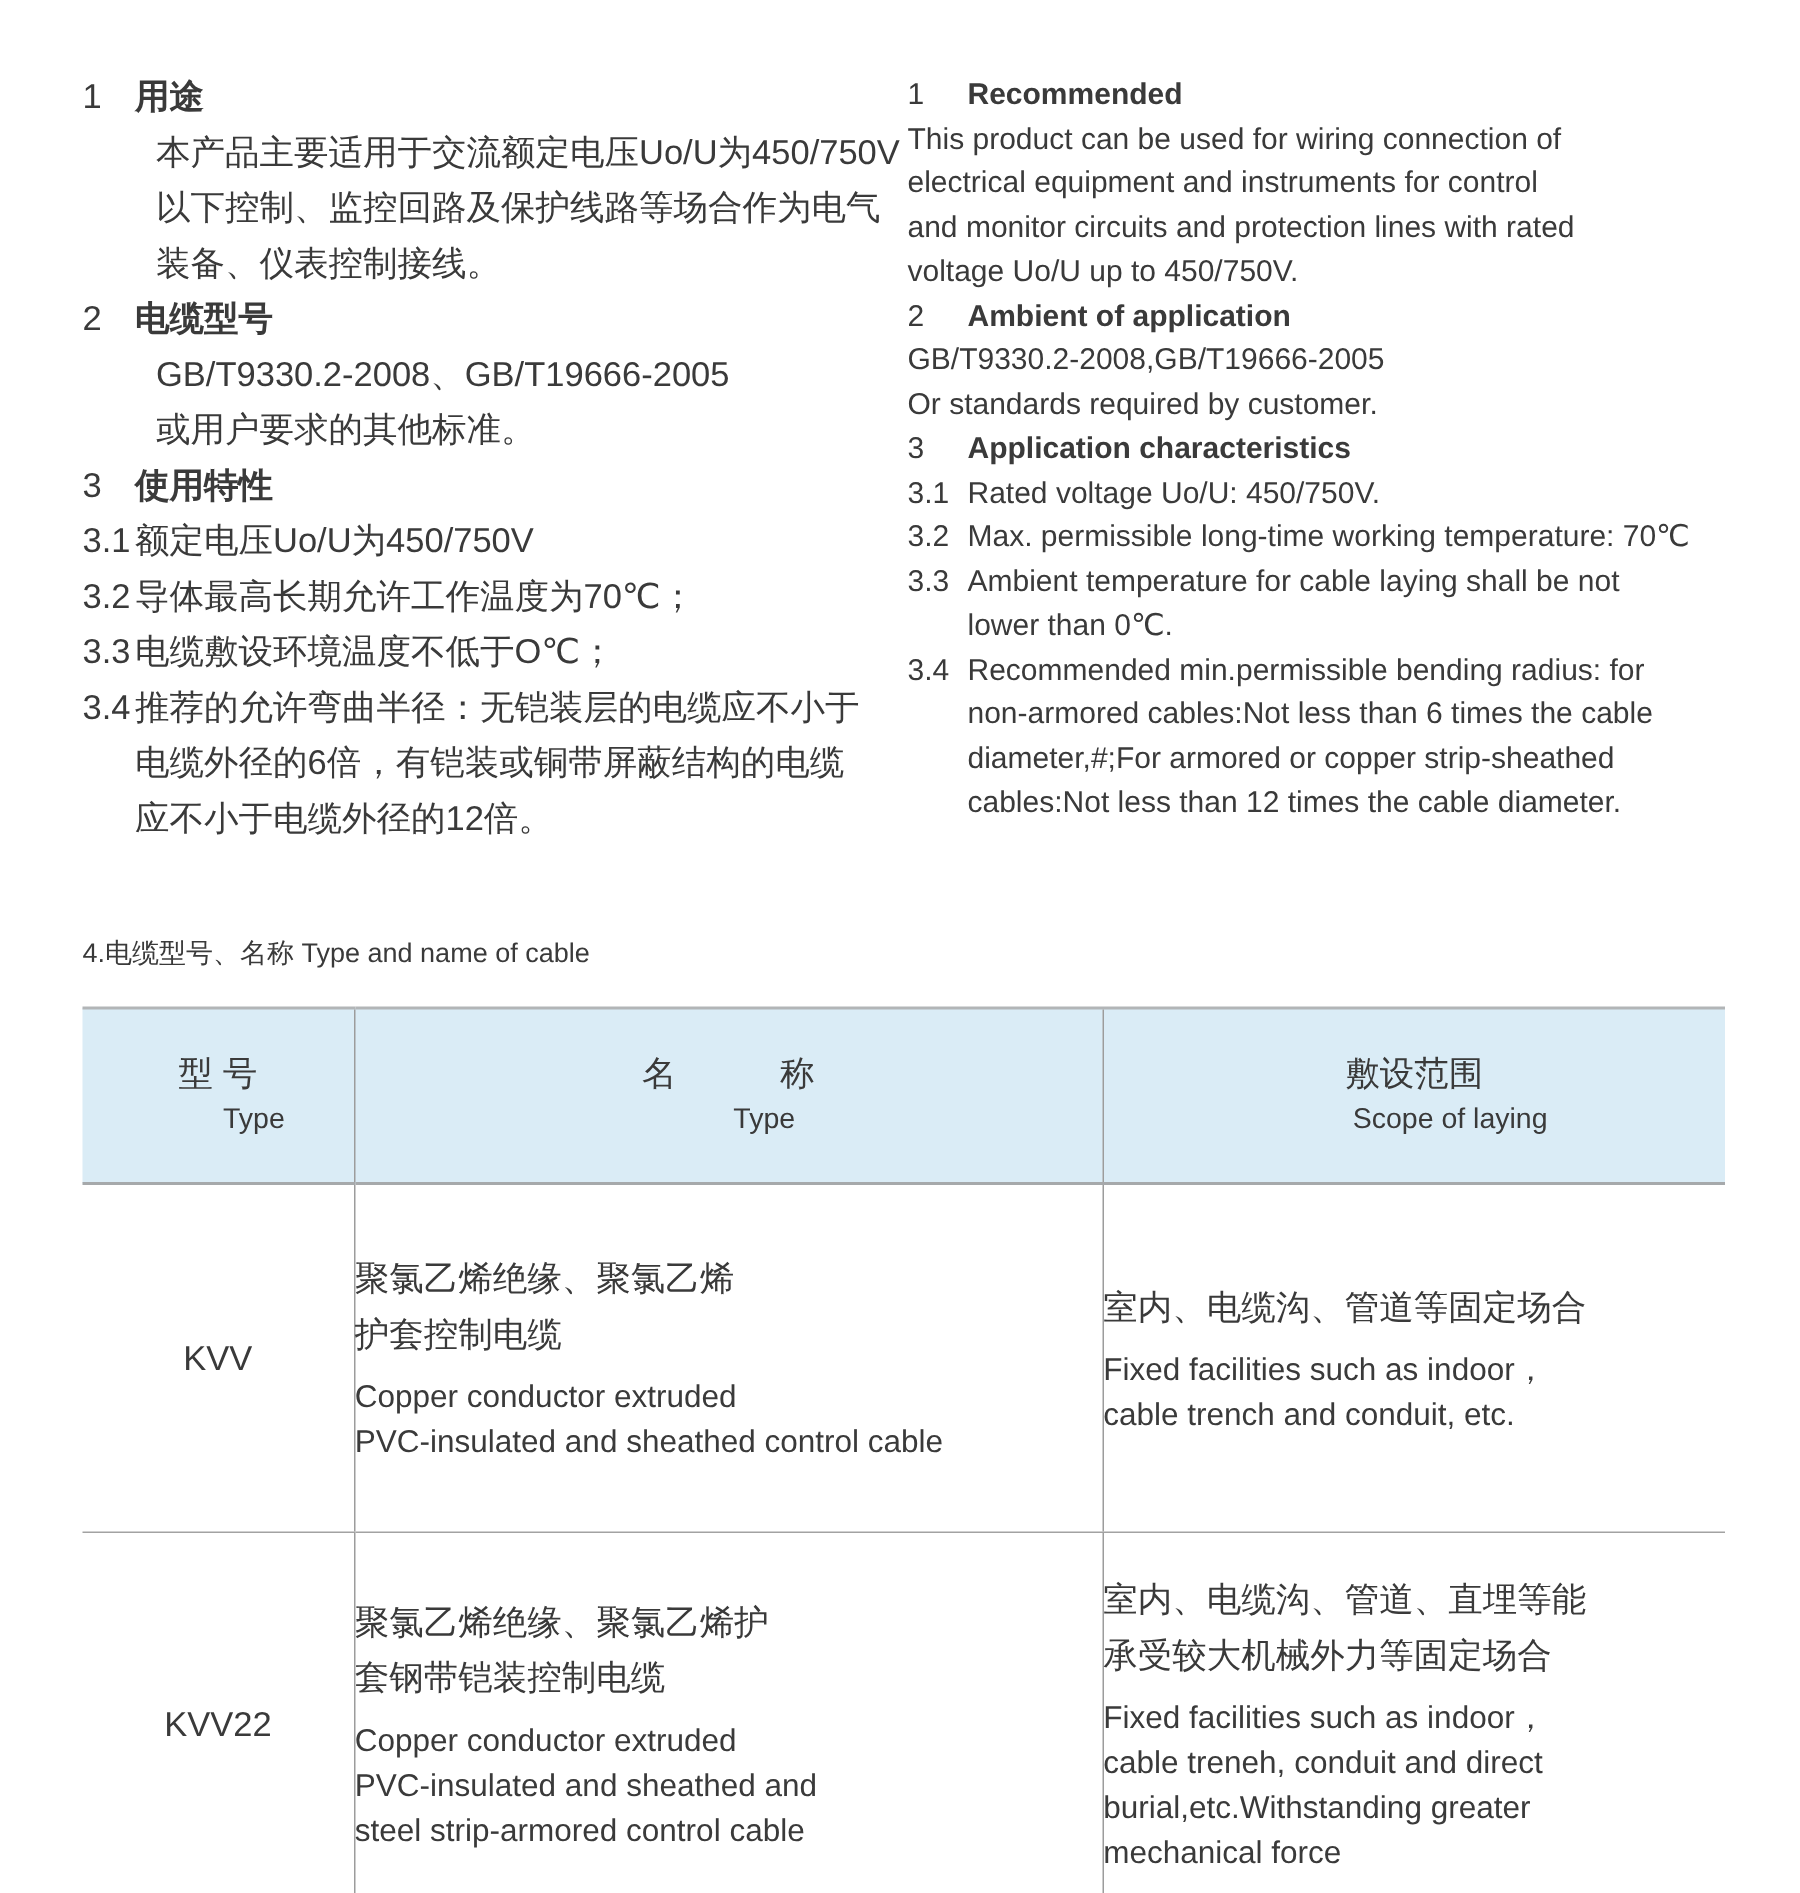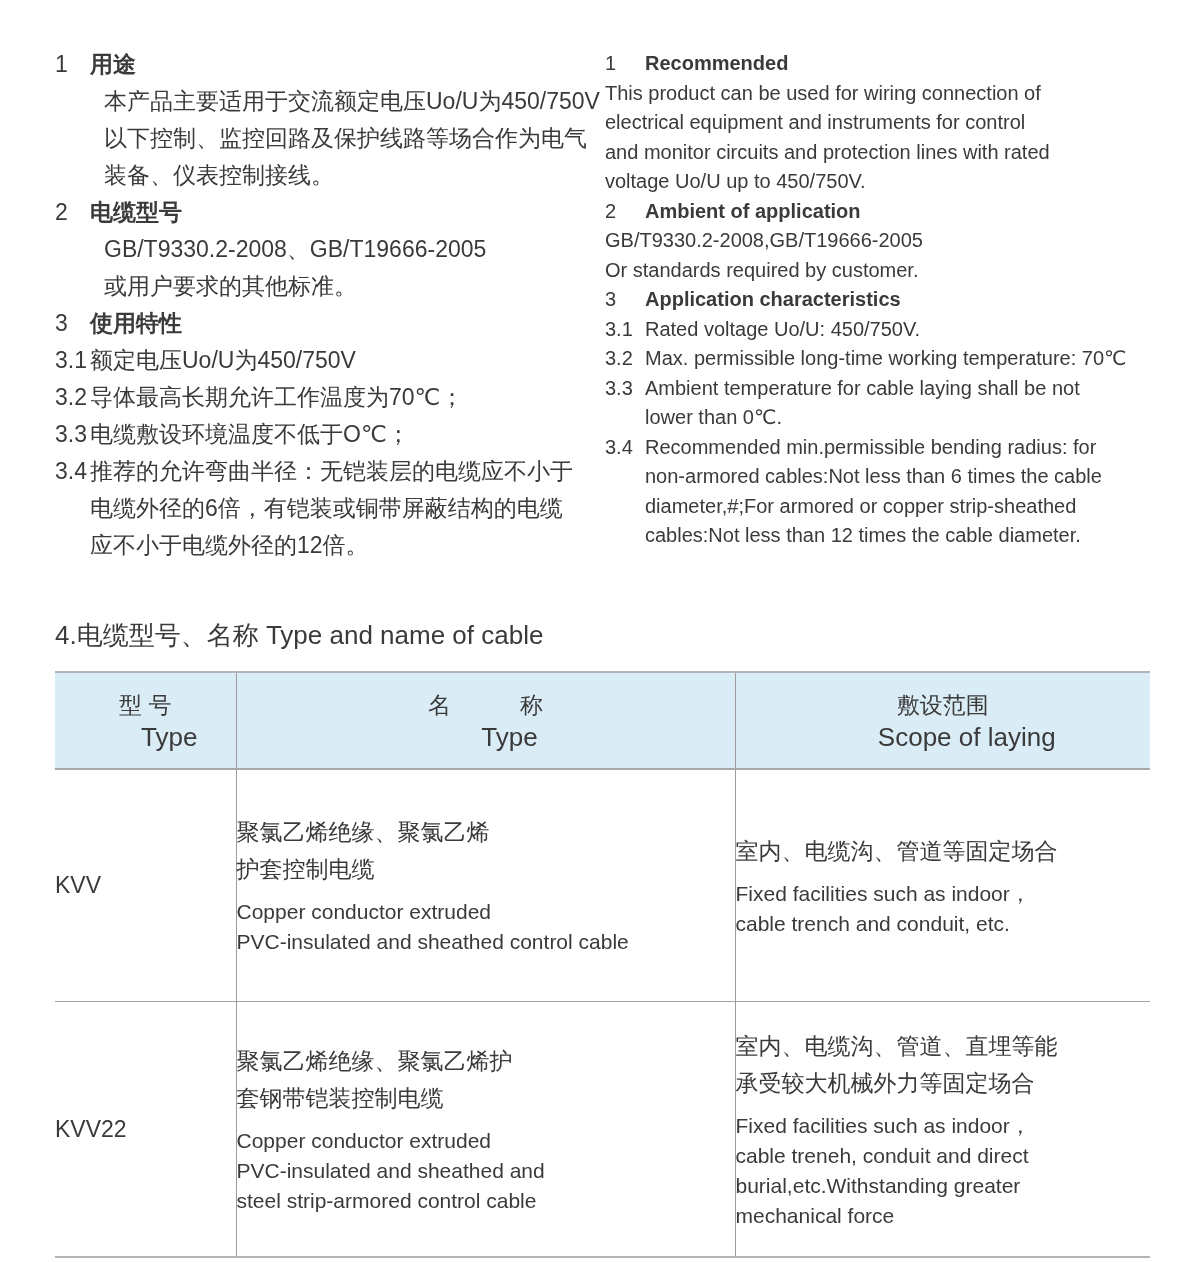--- a/index.html
+++ b/index.html
@@ -16,51 +16,51 @@
   .col-l{width:550px;font-size:23px;line-height:37px;}
   .col-r{width:545px;font-size:20px;line-height:29.5px;padding-top:3px;}
   .sec-row{display:flex;align-items:flex-start;}
   .num-l{flex:0 0 35px;}
   .num-r{flex:0 0 40px;}
   .sec-heading{font-weight:bold;}
   .sec-body-l{margin-left:49px;white-space:pre;}
   .sec-body-r{white-space:pre;}
   .itext{white-space:pre;}
   
-  .title4{margin:56px 0 0 55px;font-size:26px;line-height:30px;}
+  .title4{margin:56px 0 0 55px;font-size:18px;line-height:30px;}
   
   table.cable{
     margin:21px 0 0 55px;
     border-collapse:collapse;
     table-layout:fixed;
     width:1095px;
   }
   table.cable col.c1{width:181px;}
   table.cable col.c2{width:499px;}
   table.cable col.c3{width:415px;}
   table.cable th{
     background:#daecf6;
     height:85px;
     font-weight:normal;
     text-align:center;
     vertical-align:middle;
     border-top:2px solid #b2b5b7;
     border-bottom:2px solid #a6a9ab;
-    padding:5px;
+    padding:15px;
   }
   table.cable td{
     vertical-align:middle;
     padding:0;
   }
   tr.r1 td{height:231px;border-bottom:1px solid #a2a2a2;}
   tr.r2 td{height:254px;border-bottom:2px solid #b2b5b7;}
   .vline{border-left:1px solid #9c9c9c;}
   .hcn{font-size:23px;line-height:33px;white-space:pre;}
-  .hen{font-size:26px;line-height:30px;margin-left:48px;}
-  td.typecell{font-size:23px;}
+  .hen{font-size:19px;line-height:30px;margin-left:48px;}
+  td.typecell{text-align:center;font-size:23px;}
   td.namecell{padding-left:26px;}
   td.scopecell{padding-left:23px;}
   .cellcn{font-size:23px;line-height:37px;white-space:pre;}
   .cellen{font-size:21px;line-height:30px;white-space:pre;margin-top:9px;}
 </style>
 </head>
 <body>
 
 <div class="page">
 

